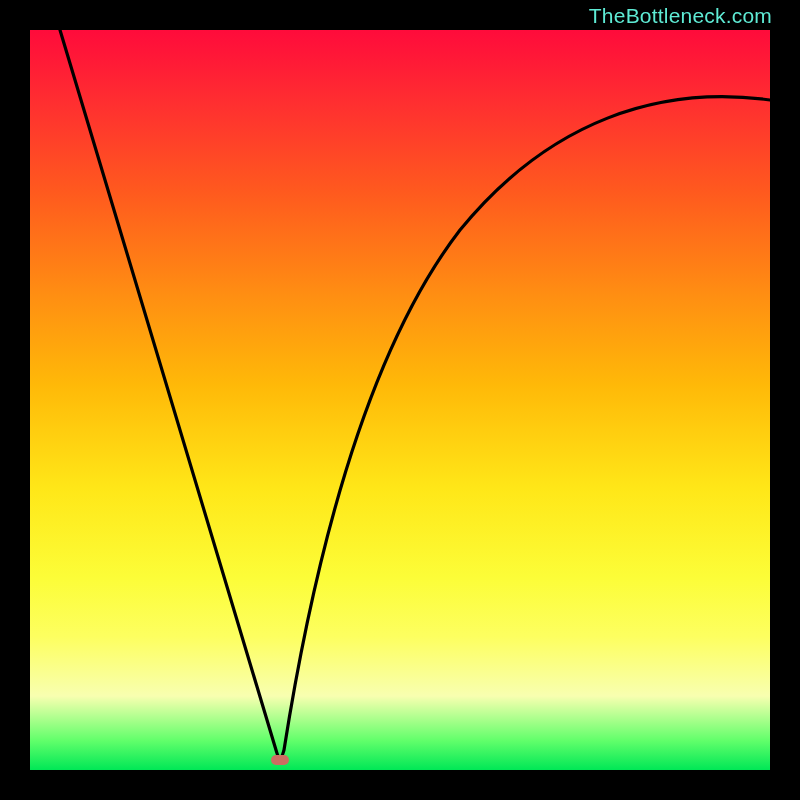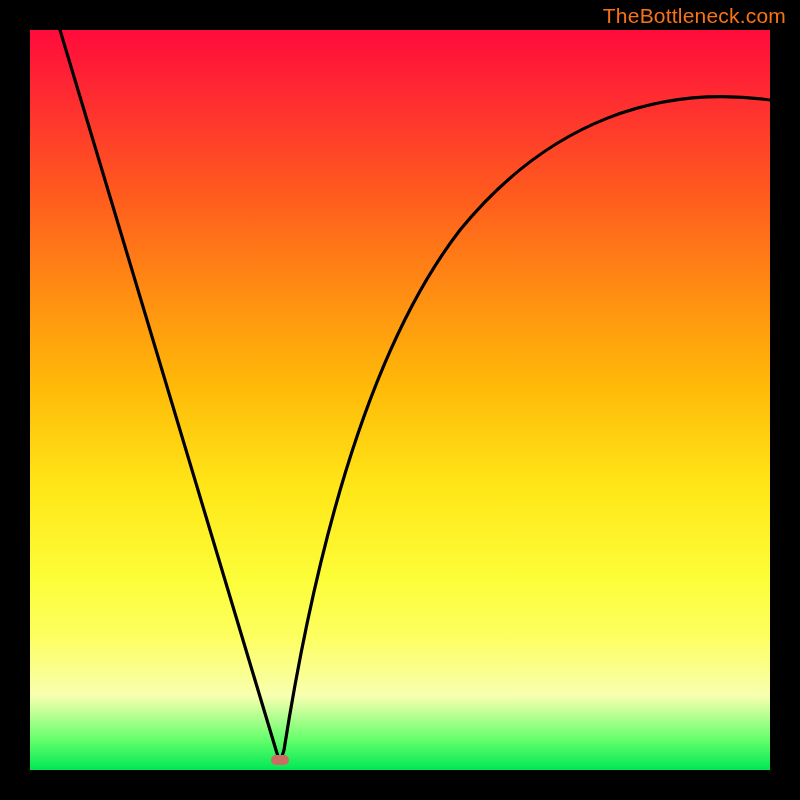--- a/index.html
+++ b/index.html
@@ -36,22 +36,22 @@
       #fcfd38 74%,
       #fdff60 82%,
       #f8ffb0 90%,
       #62ff6b 96%,
       #00e756 100%
     );
   }
   .watermark {
     position: absolute;
     top: 4px;
-    right: 14px;
-    color: #f97316;
+    right: 28px;
+    color: #5eead4;
     font-size: 21px;
     font-weight: 500;
     letter-spacing: 0.2px;
     user-select: none;
   }
   svg.curve {
     position: absolute;
     left: 0;
     top: 0;
     width: 740px;

